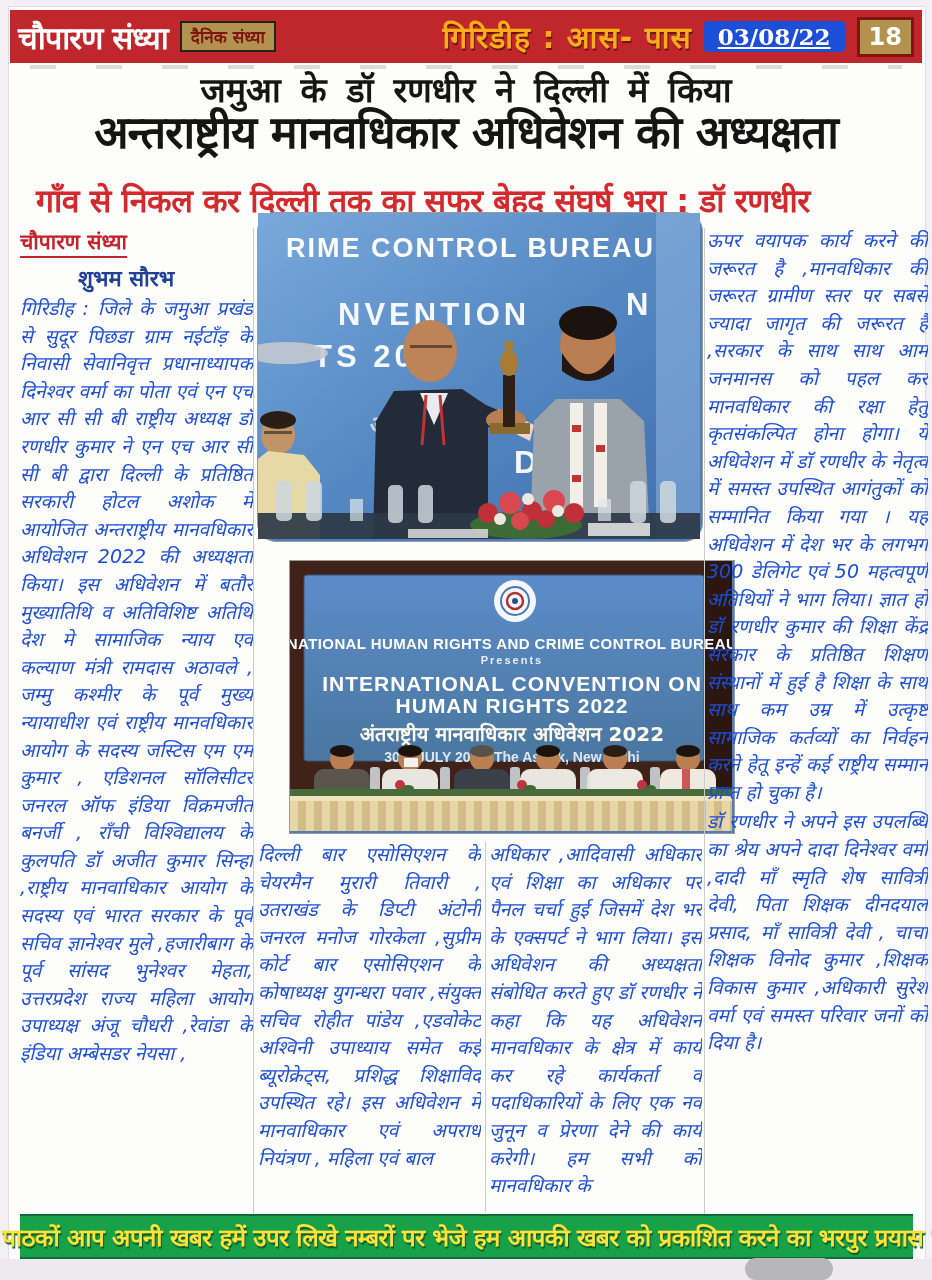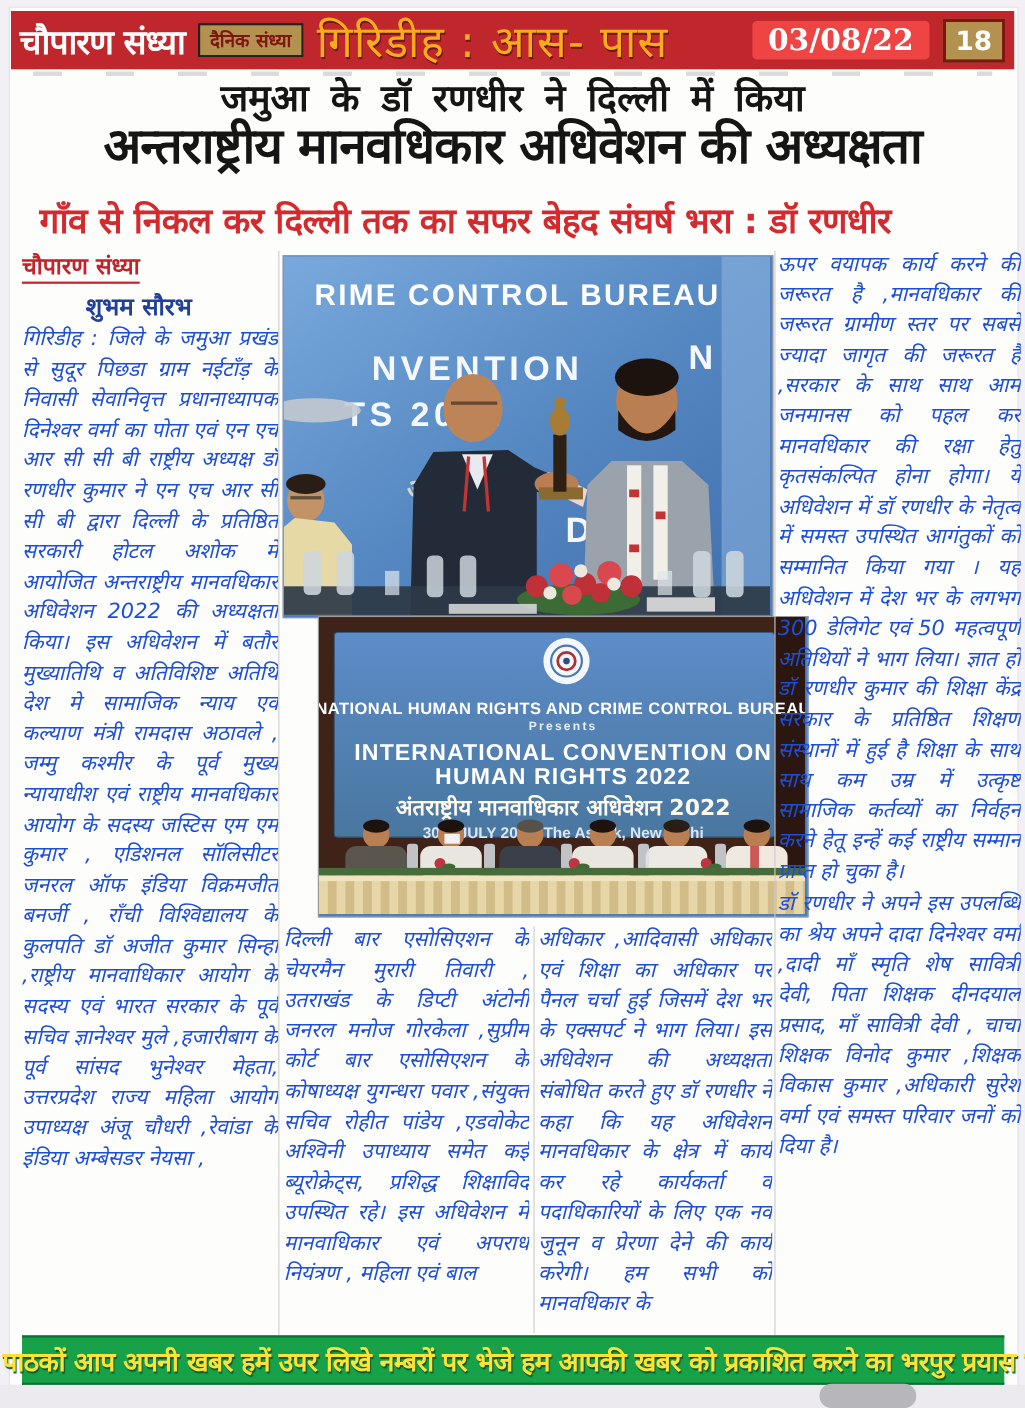--- a/index.html
+++ b/index.html
@@ -4,22 +4,22 @@
 <style>
   html,body{margin:0;padding:0;}
   body{background:#dcdde0;font-family:"DejaVu Sans",sans-serif;}
   .page{position:relative;width:932px;height:1280px;background:#f2f0f4;overflow:hidden;margin:0 auto;padding-left:45px;}
   .paper{position:absolute;left:8px;top:6px;width:916px;height:1252px;background:#fdfdfc;border:1px solid #e0dee2;}
 
   
   .masthead{position:absolute;left:10px;top:10px;width:912px;height:53px;background:#c0272d;display:flex;align-items:center;gap:12px;padding:0 8px;box-sizing:border-box;}
   .brand{font-size:31px;font-weight:bold;color:#ffffff;white-space:nowrap;letter-spacing:-1px;}
   .daily-box{background:#b3924f;border:2px solid #26211a;color:#7d1510;font-weight:bold;font-size:17px;padding:2px 9px;white-space:nowrap;}
-  .section-title{flex:1;text-align:left;font-size:40px;font-weight:normal;color:#f8ac1c;text-shadow:1px 2px 0 #6d1310;white-space:nowrap;letter-spacing:1px;}
-  .date-box{background:#ef4444;color:#ffffff;font-weight:bold;font-size:27px;padding:2px 14px;border-radius:4px;font-family:"DejaVu Serif",serif;white-space:nowrap;}
+  .section-title{flex:1;text-align:right;font-size:30px;font-weight:bold;color:#f8ac1c;text-shadow:1px 2px 0 #6d1310;white-space:nowrap;letter-spacing:1px;}
+  .date-box{background:#1d4ed8;color:#ffffff;font-weight:bold;font-size:23px;padding:2px 14px;border-radius:4px;font-family:"DejaVu Serif",serif;white-space:nowrap;text-decoration:underline;}
   .page-num{background:#b3924f;color:#ffffff;font-weight:bold;font-size:24px;padding:3px 9px;border:3px solid #7d1510;}
   .dashes{position:absolute;left:30px;top:65px;width:872px;height:4px;background:repeating-linear-gradient(90deg,#c4c4c4 0 26px,transparent 26px 66px);opacity:.6;}
 
   
   .headline{position:absolute;left:12px;top:72px;width:908px;text-align:center;color:#151515;font-weight:bold;line-height:1.08;}
   .headline .l1{font-size:34px;letter-spacing:0px;word-spacing:8px;}
   .headline .l2{font-size:45px;letter-spacing:-1px;}
   .subheadline{position:absolute;left:16px;top:178px;width:902px;font-size:32px;font-weight:bold;color:#d42a2e;white-space:nowrap;letter-spacing:-0.5px;margin-left:20px;}
 
   
@@ -33,21 +33,21 @@
   .byline-src{display:inline-block;color:#c4232b;font-weight:bold;font-size:21px;border-bottom:2px solid #c4232b;padding-bottom:1px;margin-bottom:4px;}
   .byline-author{color:#20409a;font-weight:bold;font-size:22px;padding-left:58px;margin-bottom:3px;}
 
   .vr{position:absolute;width:1px;background:#cccccc;}
   .vr1{left:253px;top:228px;height:986px;}
   .vr2{left:704px;top:228px;height:986px;}
   .vr3{left:485px;top:842px;height:370px;}
 
   
   .photo{position:absolute;border:1px solid #9a9a9a;background:#4d7fc0;}
-  .photo1{left:257px;top:232px;width:444px;height:328px;}
+  .photo1{left:257px;top:212px;width:444px;height:328px;border-radius:19px;}
   .photo2{left:257px;top:560px;width:444px;height:272px;margin-left:32px;}
   .photo svg{display:block;}
 
   
   .footer-bar{position:absolute;left:20px;top:1214px;width:893px;height:45px;background:#17a24a;border-top:2px solid #0d6f33;border-bottom:2px solid #0d6f33;display:flex;align-items:center;justify-content:center;box-sizing:border-box;}
   .footer-bar .msg{font-size:24px;font-weight:bold;color:#ffe13a;text-shadow:1px 2px 1px #0a5a28;white-space:nowrap;letter-spacing:-0.5px;}
   .bottom-strip{position:absolute;left:0;top:1259px;width:932px;height:21px;background:#eceaee;}
   .corner-blob{position:absolute;left:745px;top:1258px;width:88px;height:22px;background:#b7b6ba;border-radius:12px;}
 </style>
 </head>

